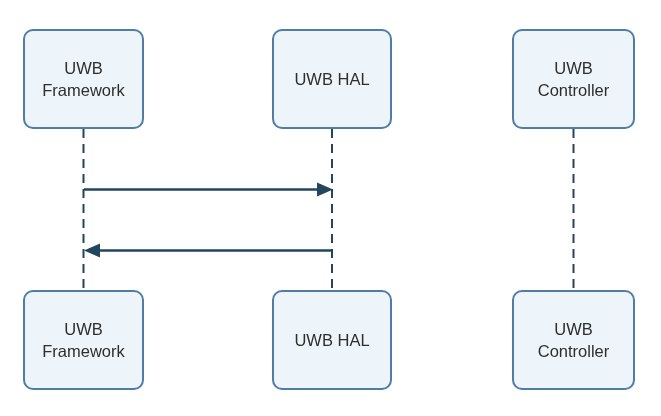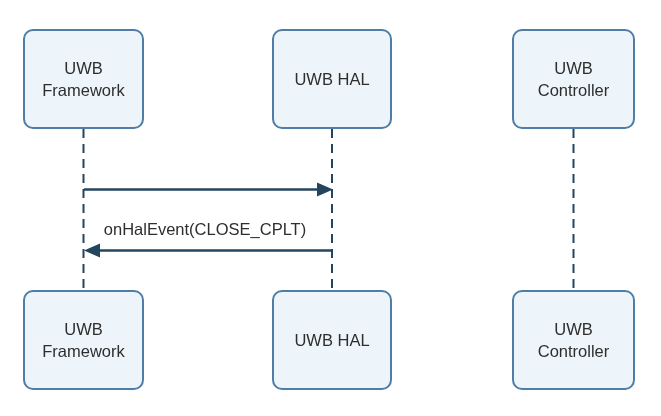--- a/index.html
+++ b/index.html
@@ -99,15 +99,14 @@
   <div class="actor-box box-top col-hal">UWB HAL</div>
   <div class="actor-box box-top col-controller">UWB
 Controller</div>
 
   <div class="actor-box box-bottom col-framework">UWB
 Framework</div>
   <div class="actor-box box-bottom col-hal">UWB HAL</div>
   <div class="actor-box box-bottom col-controller">UWB
 Controller</div>
 
-  <div class="msg-label msg-label-2">onHalEvent(CLOSE_CPLT)</div>
 
 </div>
 
 </body></html>

